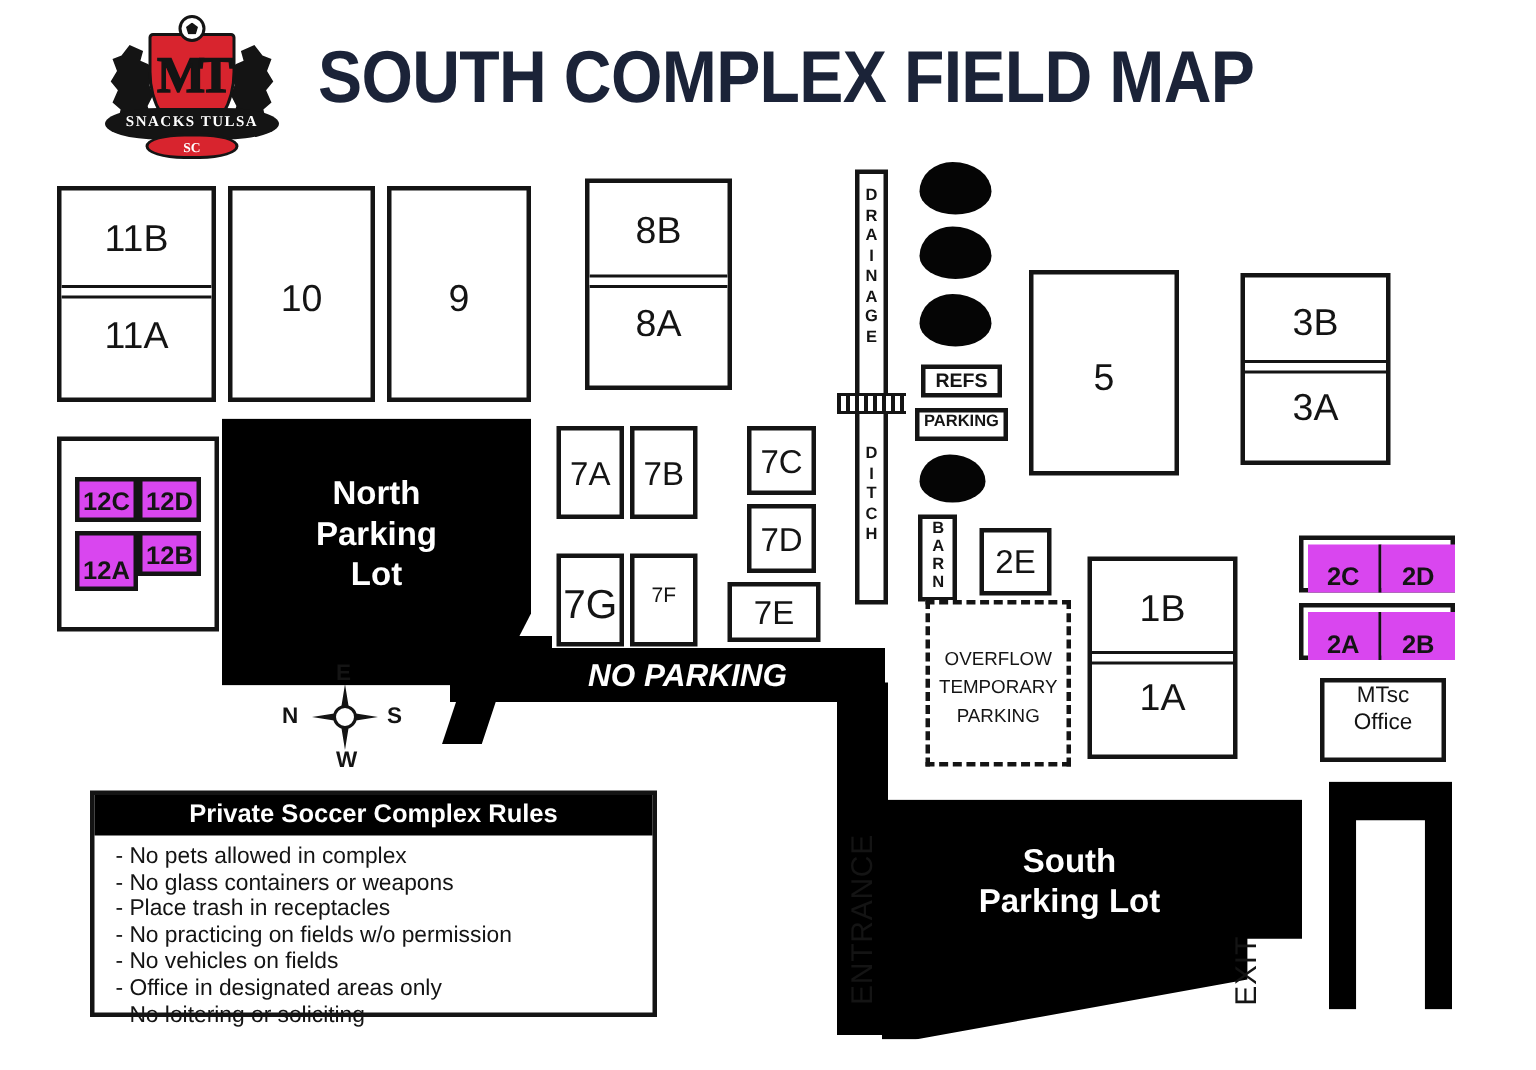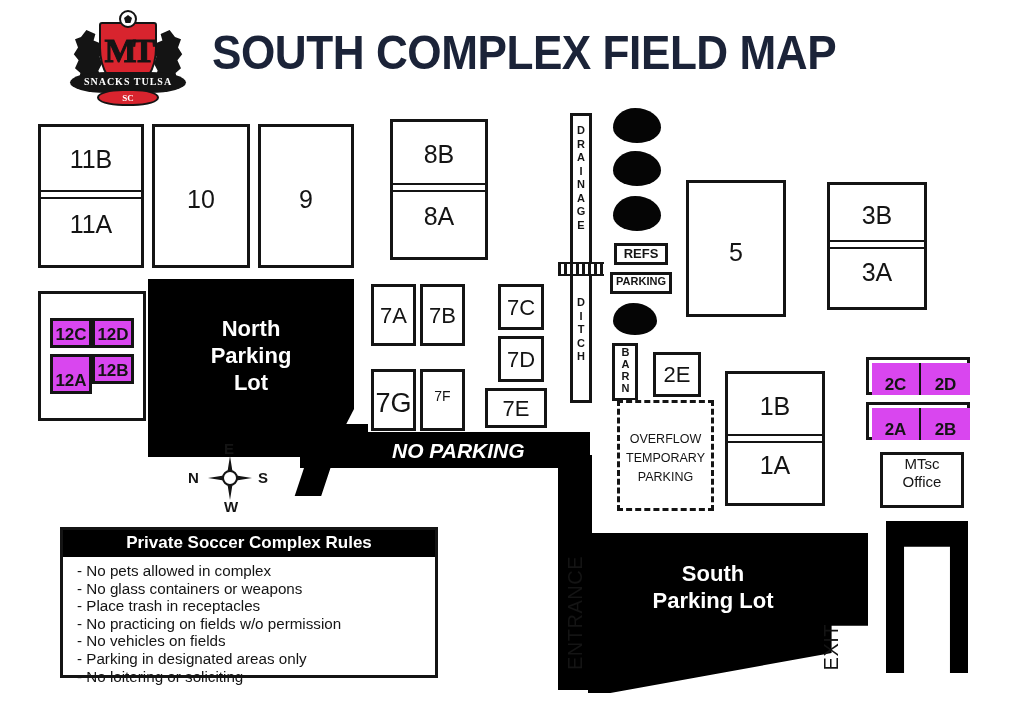--- a/index.html
+++ b/index.html
@@ -574,18 +574,18 @@
   </div>
 
   <div class="abs" id="rules">
     <div id="rules-header">Private Soccer Complex Rules</div>
     <ul id="rules-list">
       <li>- No pets allowed in complex</li>
       <li>- No glass containers or weapons</li>
       <li>- Place trash in receptacles</li>
       <li>- No practicing on fields w/o permission</li>
       <li>- No vehicles on fields</li>
-      <li>- Parking in designated areas only</li>
+      <li>- Office in designated areas only</li>
       <li>- No loitering or soliciting</li>
     </ul>
   </div>
 
 </div>
 
 </body></html>

